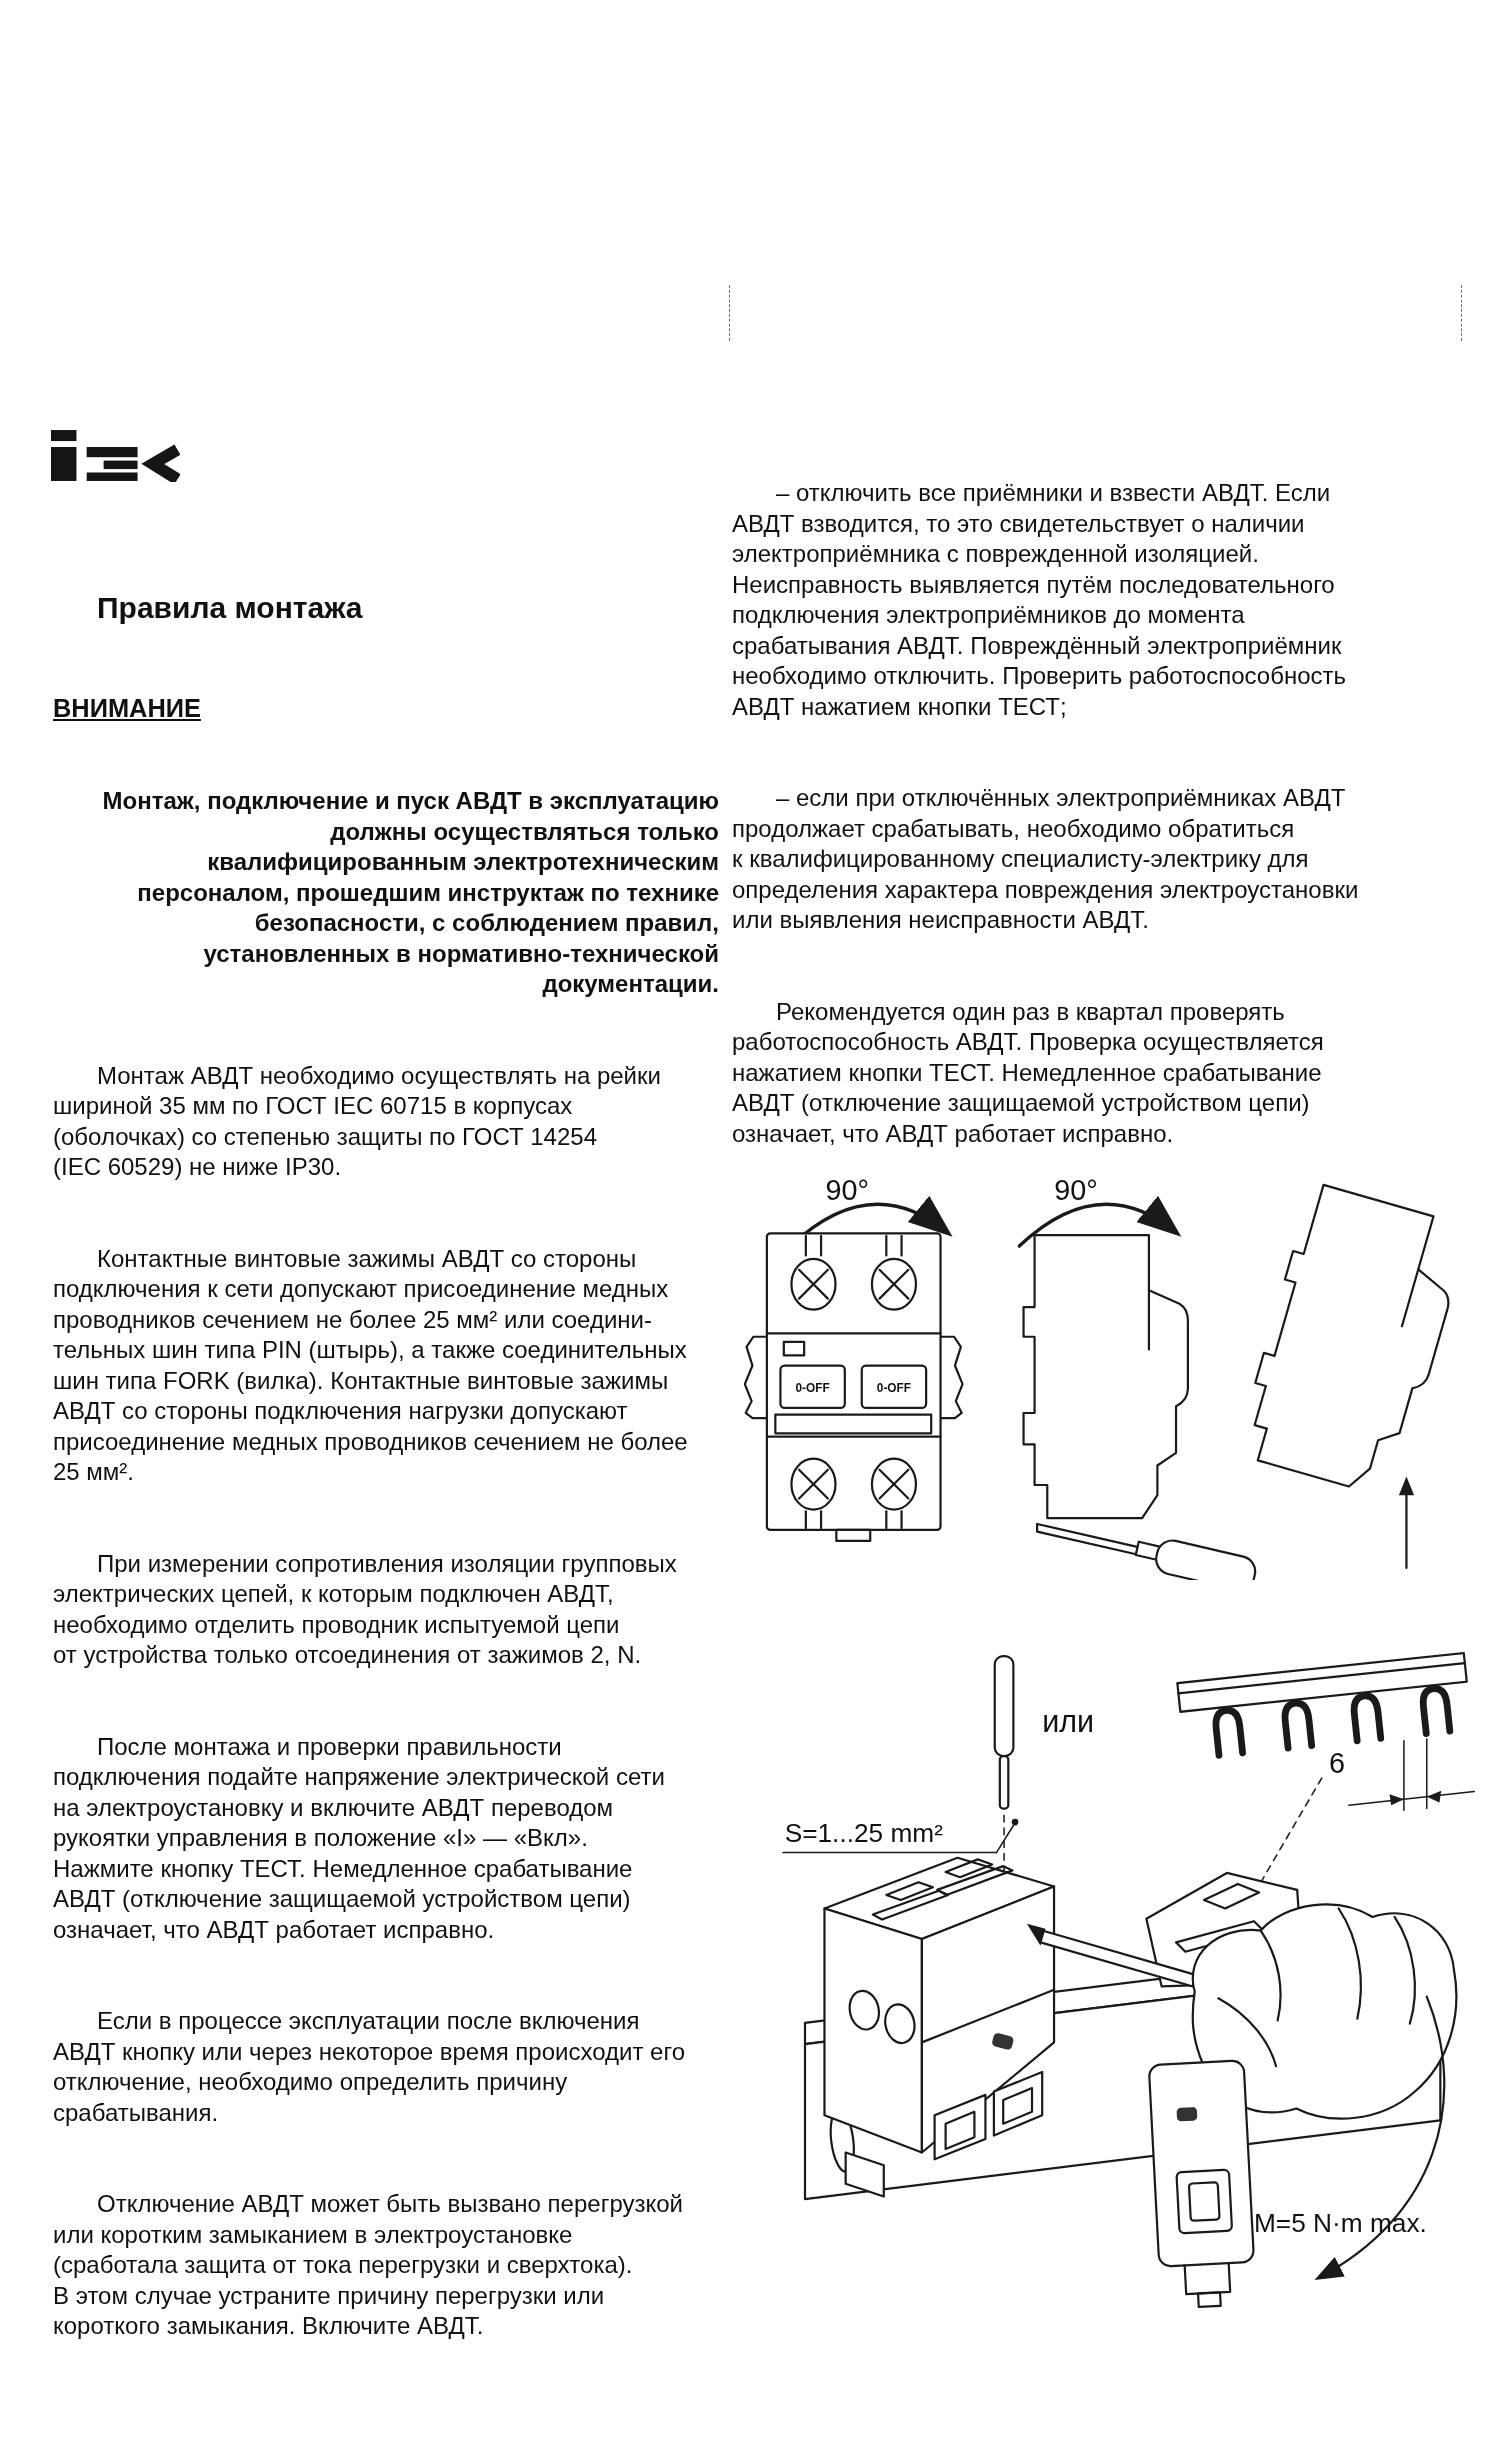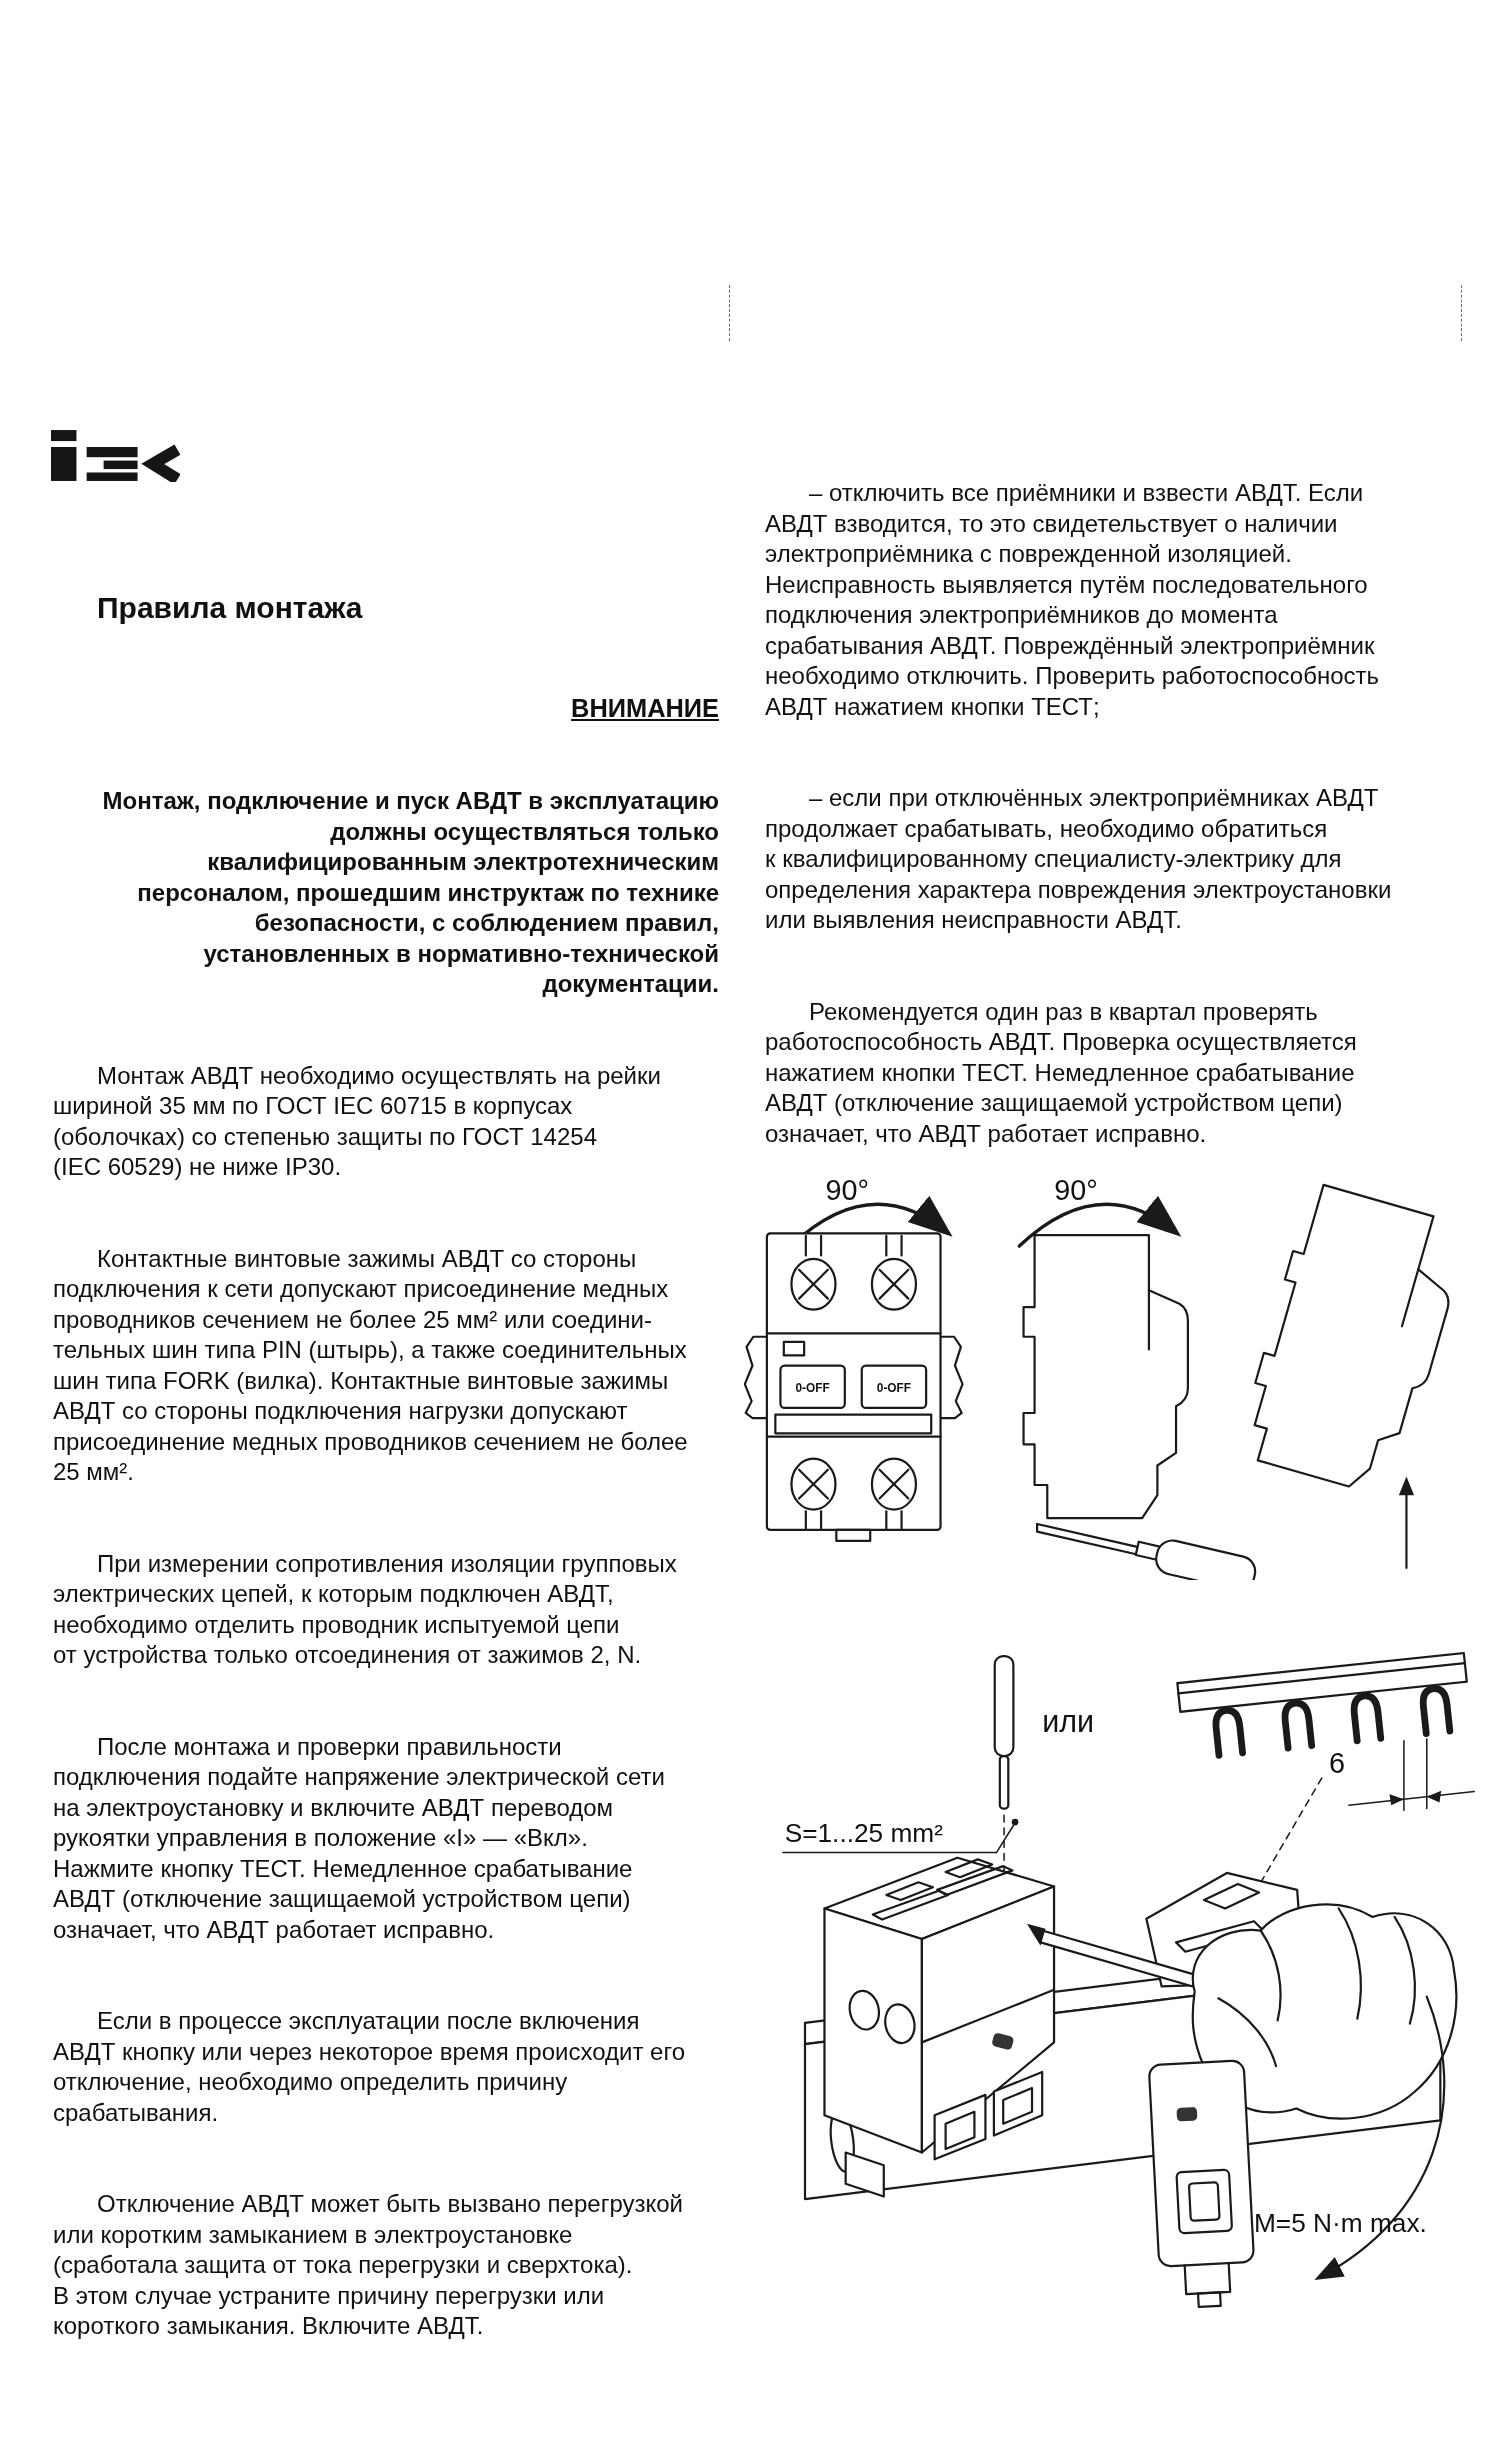--- a/index.html
+++ b/index.html
@@ -4,23 +4,23 @@
 <style>
   html,body{margin:0;padding:0;background:#fff;}
   body{width:1489px;height:2462px;position:relative;font-family:"Liberation Sans",sans-serif;color:#111;}
   .page{position:absolute;inset:0;background:#ffffff;overflow:hidden;}
   .crop-mark{position:absolute;top:285px;height:56px;width:0;border-left:1.7px dashed #6d6d6d;}
   .crop-left{left:729px;}
   .crop-right{left:1461px;}
   .logo{position:absolute;left:51px;top:429px;width:129px;height:53px;}
   .col{position:absolute;font-size:24px;line-height:30.5px;white-space:pre;}
   .left-col{left:53px;top:532px;width:666px;}
-  .right-col{left:765px;top:417px;width:666px;}
+  .right-col{left:732px;top:417px;width:666px;}
   .heading{font-weight:bold;font-size:30px;padding-left:44px;margin:0 0 8.5px 0;}
-  .warn-title{font-weight:bold;font-size:25.4px;text-align:right;text-decoration:underline;margin:0 0 1.7px 0;}
+  .warn-title{font-weight:bold;font-size:25.4px;text-align:left;text-decoration:underline;margin:0 0 1.7px 0;}
   .warn-block{font-weight:bold;text-align:right;margin:0;}
   .para{margin:0;text-indent:44px;}
   .diagram{position:absolute;}
   svg text{stroke:none;fill:#111;font-family:"Liberation Sans",sans-serif;}
   .t36{font-size:36px;}
   .t34{font-size:34px;}
   .t31{font-size:31px;}
   .t14{font-size:14px;font-weight:bold;}
 </style>
 </head>

